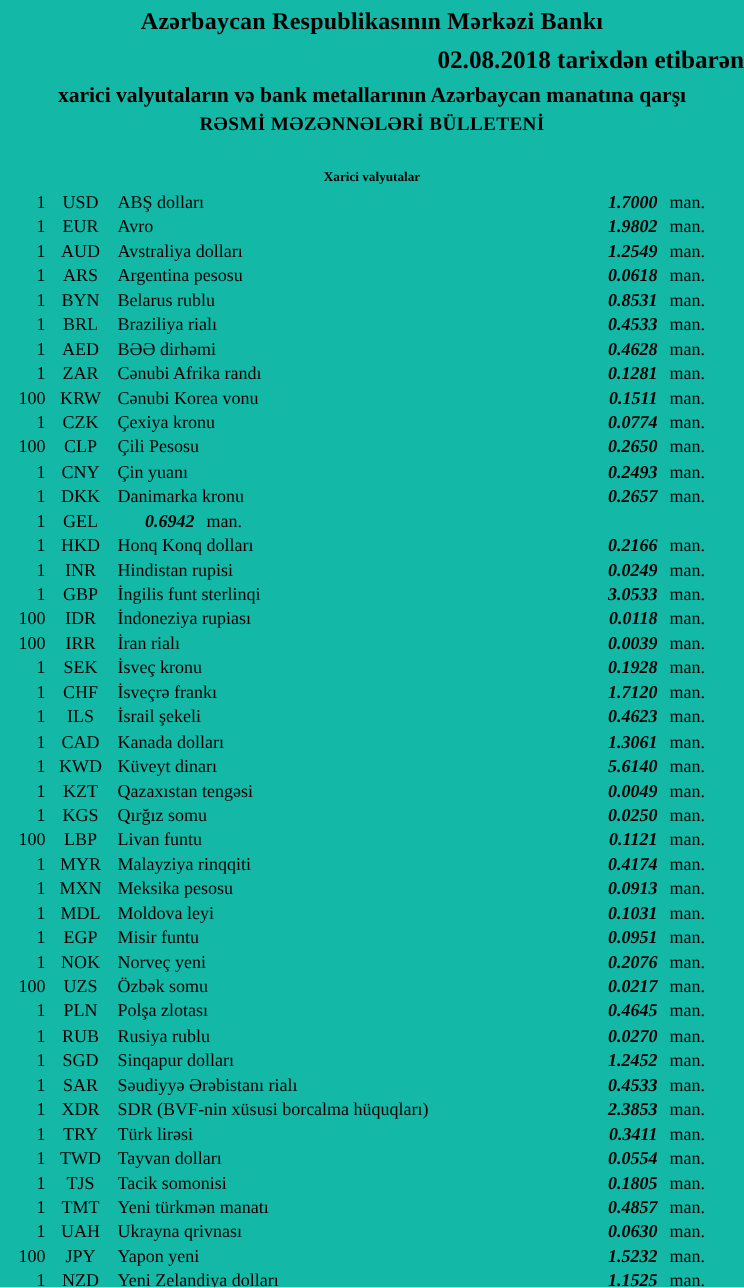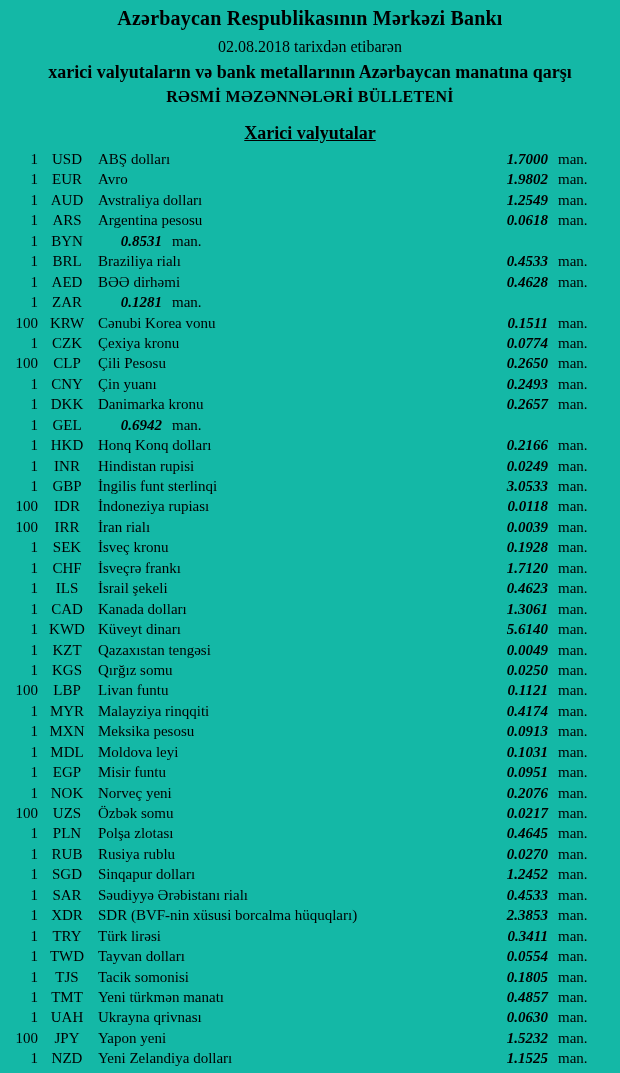--- a/index.html
+++ b/index.html
@@ -20,40 +20,40 @@
     text-align: center;
   }
   .bank-title {
     padding-top: 7px;
     font-size: 20px;
     font-weight: bold;
     letter-spacing: 0.2px;
   }
   .date-line {
     margin-top: 8px;
-    font-size: 16px;
-    font-weight: normal;
+    font-size: 21px;
+    font-weight: bold;
+    text-align: right;
   }
   .subject-line {
     margin-top: 6px;
     font-size: 18px;
     font-weight: bold;
   }
   .bulletin-title {
     margin-top: 5px;
     font-size: 16px;
     font-weight: bold;
     letter-spacing: 0.3px;
   }
   .section-title {
-    margin-top: 17px;
+    margin-top: 29px;
     text-align: center;
-    font-size: 18px;
-    font-weight: bold;
-    text-decoration: underline;
+    font-size: 11px;
+    font-weight: bold;
   }
   .rates-table {
     margin-top: 5px;
   }
   .row {
     display: flex;
     align-items: baseline;
     height: 20.45px;
     line-height: 20.45px;
     font-size: 15px;
@@ -129,20 +129,21 @@
     <span class="qty">1</span>
     <span class="code">ARS</span>
     <span class="name">Argentina pesosu</span>
     <span class="rate">0.0618</span>
     <span class="unit">man.</span>
   </div>
 
   <div class="row">
     <span class="qty">1</span>
     <span class="code">BYN</span>
+    <span class="name">Belarus rublu</span>
     <span class="rate">0.8531</span>
     <span class="unit">man.</span>
   </div>
 
   <div class="row">
     <span class="qty">1</span>
     <span class="code">BRL</span>
     <span class="name">Braziliya rialı</span>
     <span class="rate">0.4533</span>
     <span class="unit">man.</span>
@@ -152,20 +153,21 @@
     <span class="qty">1</span>
     <span class="code">AED</span>
     <span class="name">BƏƏ dirhəmi</span>
     <span class="rate">0.4628</span>
     <span class="unit">man.</span>
   </div>
 
   <div class="row">
     <span class="qty">1</span>
     <span class="code">ZAR</span>
+    <span class="name">Cənubi Afrika randı</span>
     <span class="rate">0.1281</span>
     <span class="unit">man.</span>
   </div>
 
   <div class="row">
     <span class="qty">100</span>
     <span class="code">KRW</span>
     <span class="name">Cənubi Korea vonu</span>
     <span class="rate">0.1511</span>
     <span class="unit">man.</span>

